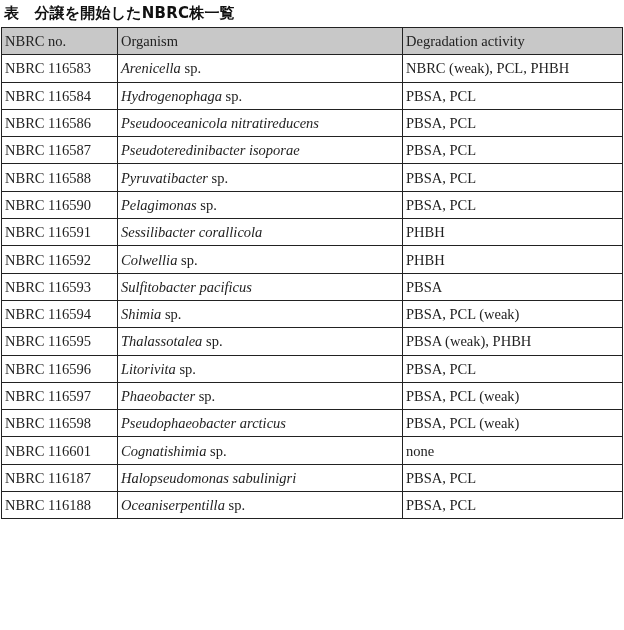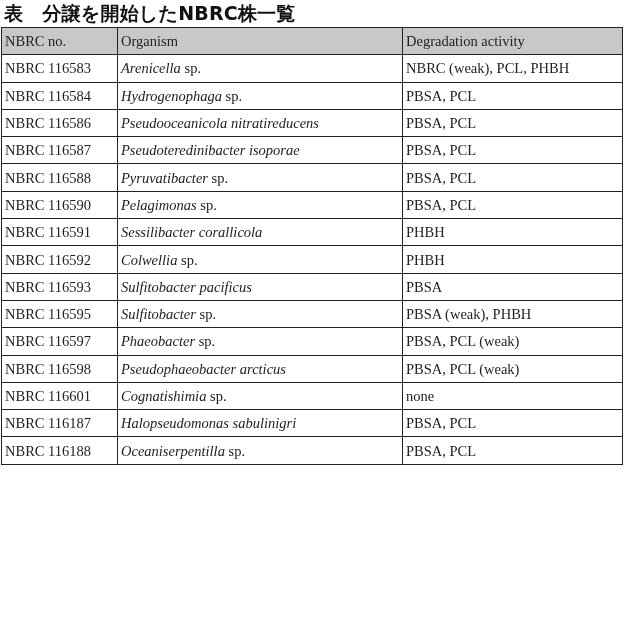--- a/index.html
+++ b/index.html
@@ -1,17 +1,17 @@
 <!DOCTYPE html>
 <html><head>
   <meta charset="utf-8">
   <style>
     html, body { margin: 0; padding: 0; background: #ffffff; }
     body { width: 624px; height: 630px; overflow: hidden; font-family: "DejaVu Sans", "Liberation Sans", sans-serif; color: #111; }
-    .title { position: absolute; left: 4px; top: 3px; font-size: 19px; font-weight: bold; letter-spacing: 0.2px; line-height: 20px; }
+    .title { position: absolute; left: 4px; top: 3px; font-size: 15px; font-weight: bold; letter-spacing: 0.2px; line-height: 20px; }
     table { position: absolute; left: 1px; top: 27px; border-collapse: collapse; table-layout: fixed; width: 621px; font-family: Liberation Serif, serif; }
     col.c1 { width: 116px; }
     col.c2 { width: 285px; }
     col.c3 { width: 220px; }
     th, td { border: 1.3px solid #222; padding: 0 3px; height: 26.3px; font-size: 14.5px; font-weight: normal; text-align: left; white-space: nowrap; overflow: hidden; line-height: 26px; color: #222; }
     th { background: #c8c8c8; }
     .genus { font-style: italic; margin-top: 32px; }
   </style>
 </head>
 <body>
@@ -71,23 +71,33 @@
         <td>NBRC 116592</td>
         <td><span class="genus">Colwellia</span><span style="white-space: pre;"> sp.</span></td>
         <td>PHBH</td>
       </tr>
       <tr>
         <td>NBRC 116593</td>
         <td><span class="genus">Sulfitobacter pacificus</span><span style="white-space: pre;"></span></td>
         <td>PBSA</td>
       </tr>
       <tr>
+        <td>NBRC 116594</td>
+        <td><span class="genus">Shimia</span><span style="white-space: pre;"> sp.</span></td>
+        <td>PBSA, PCL (weak)</td>
+      </tr>
+      <tr>
         <td>NBRC 116595</td>
-        <td><span class="genus">Sulfitobacter</span><span style="white-space: pre;"> sp.</span></td>
+        <td><span class="genus">Thalassotalea</span><span style="white-space: pre;"> sp.</span></td>
         <td>PBSA (weak), PHBH</td>
+      </tr>
+      <tr>
+        <td>NBRC 116596</td>
+        <td><span class="genus">Litorivita</span><span style="white-space: pre;"> sp.</span></td>
+        <td>PBSA, PCL</td>
       </tr>
       <tr>
         <td>NBRC 116597</td>
         <td><span class="genus">Phaeobacter</span><span style="white-space: pre;"> sp.</span></td>
         <td>PBSA, PCL (weak)</td>
       </tr>
       <tr>
         <td>NBRC 116598</td>
         <td><span class="genus">Pseudophaeobacter arcticus</span><span style="white-space: pre;"></span></td>
         <td>PBSA, PCL (weak)</td>

